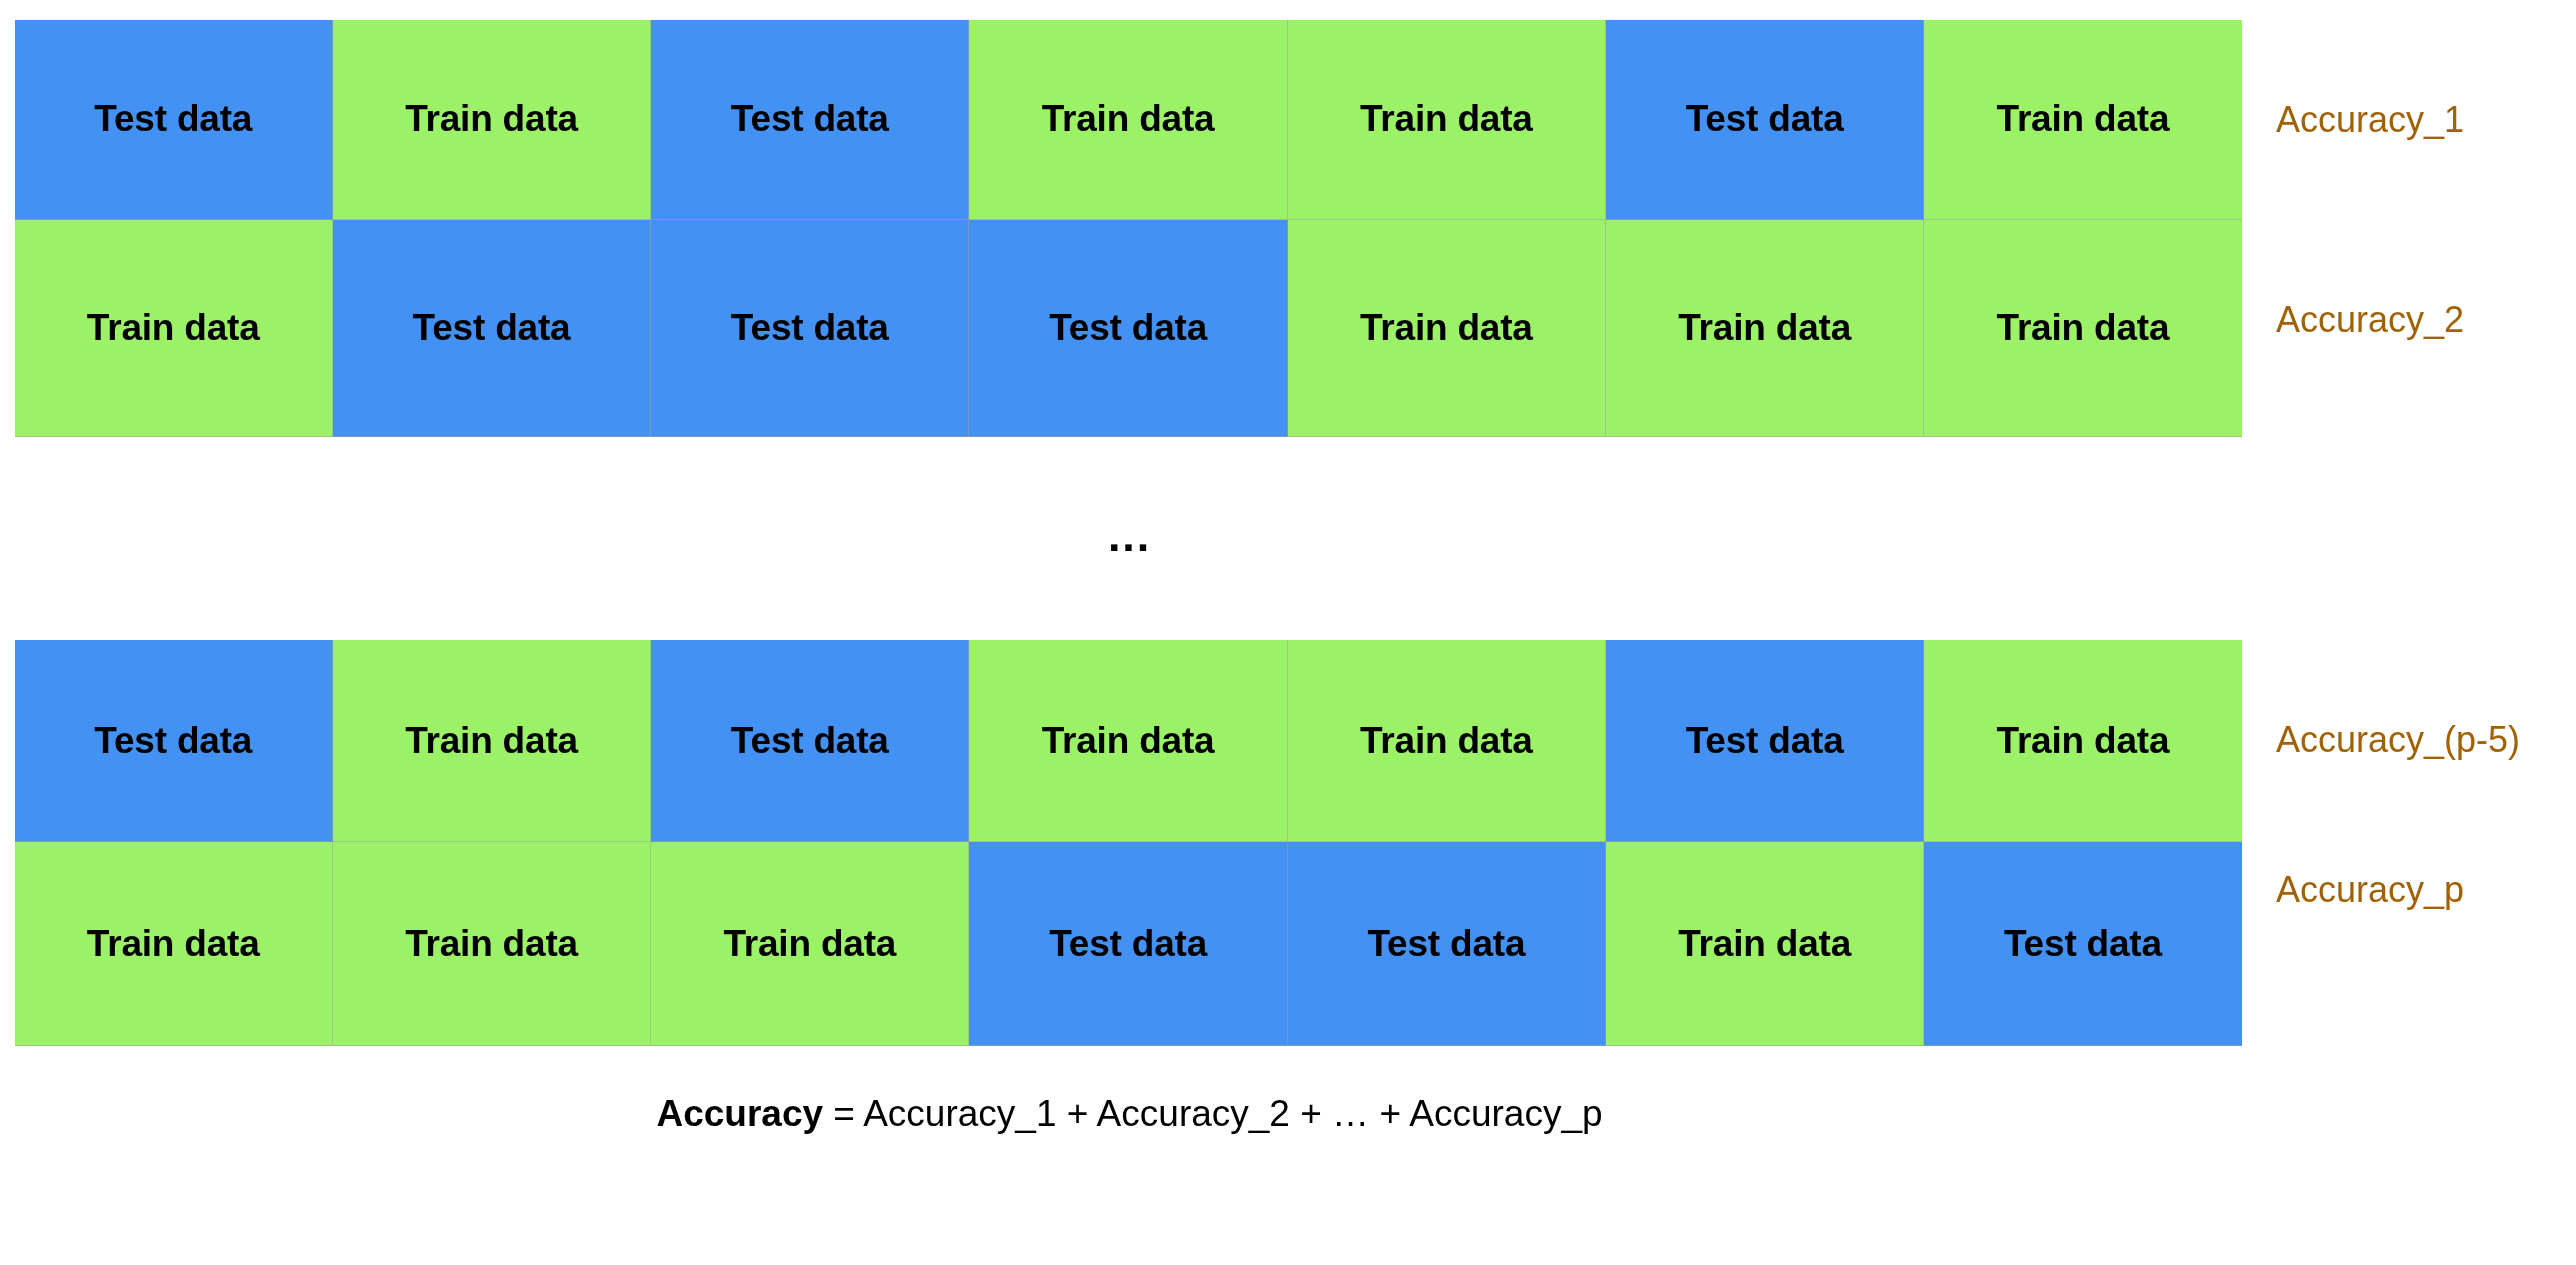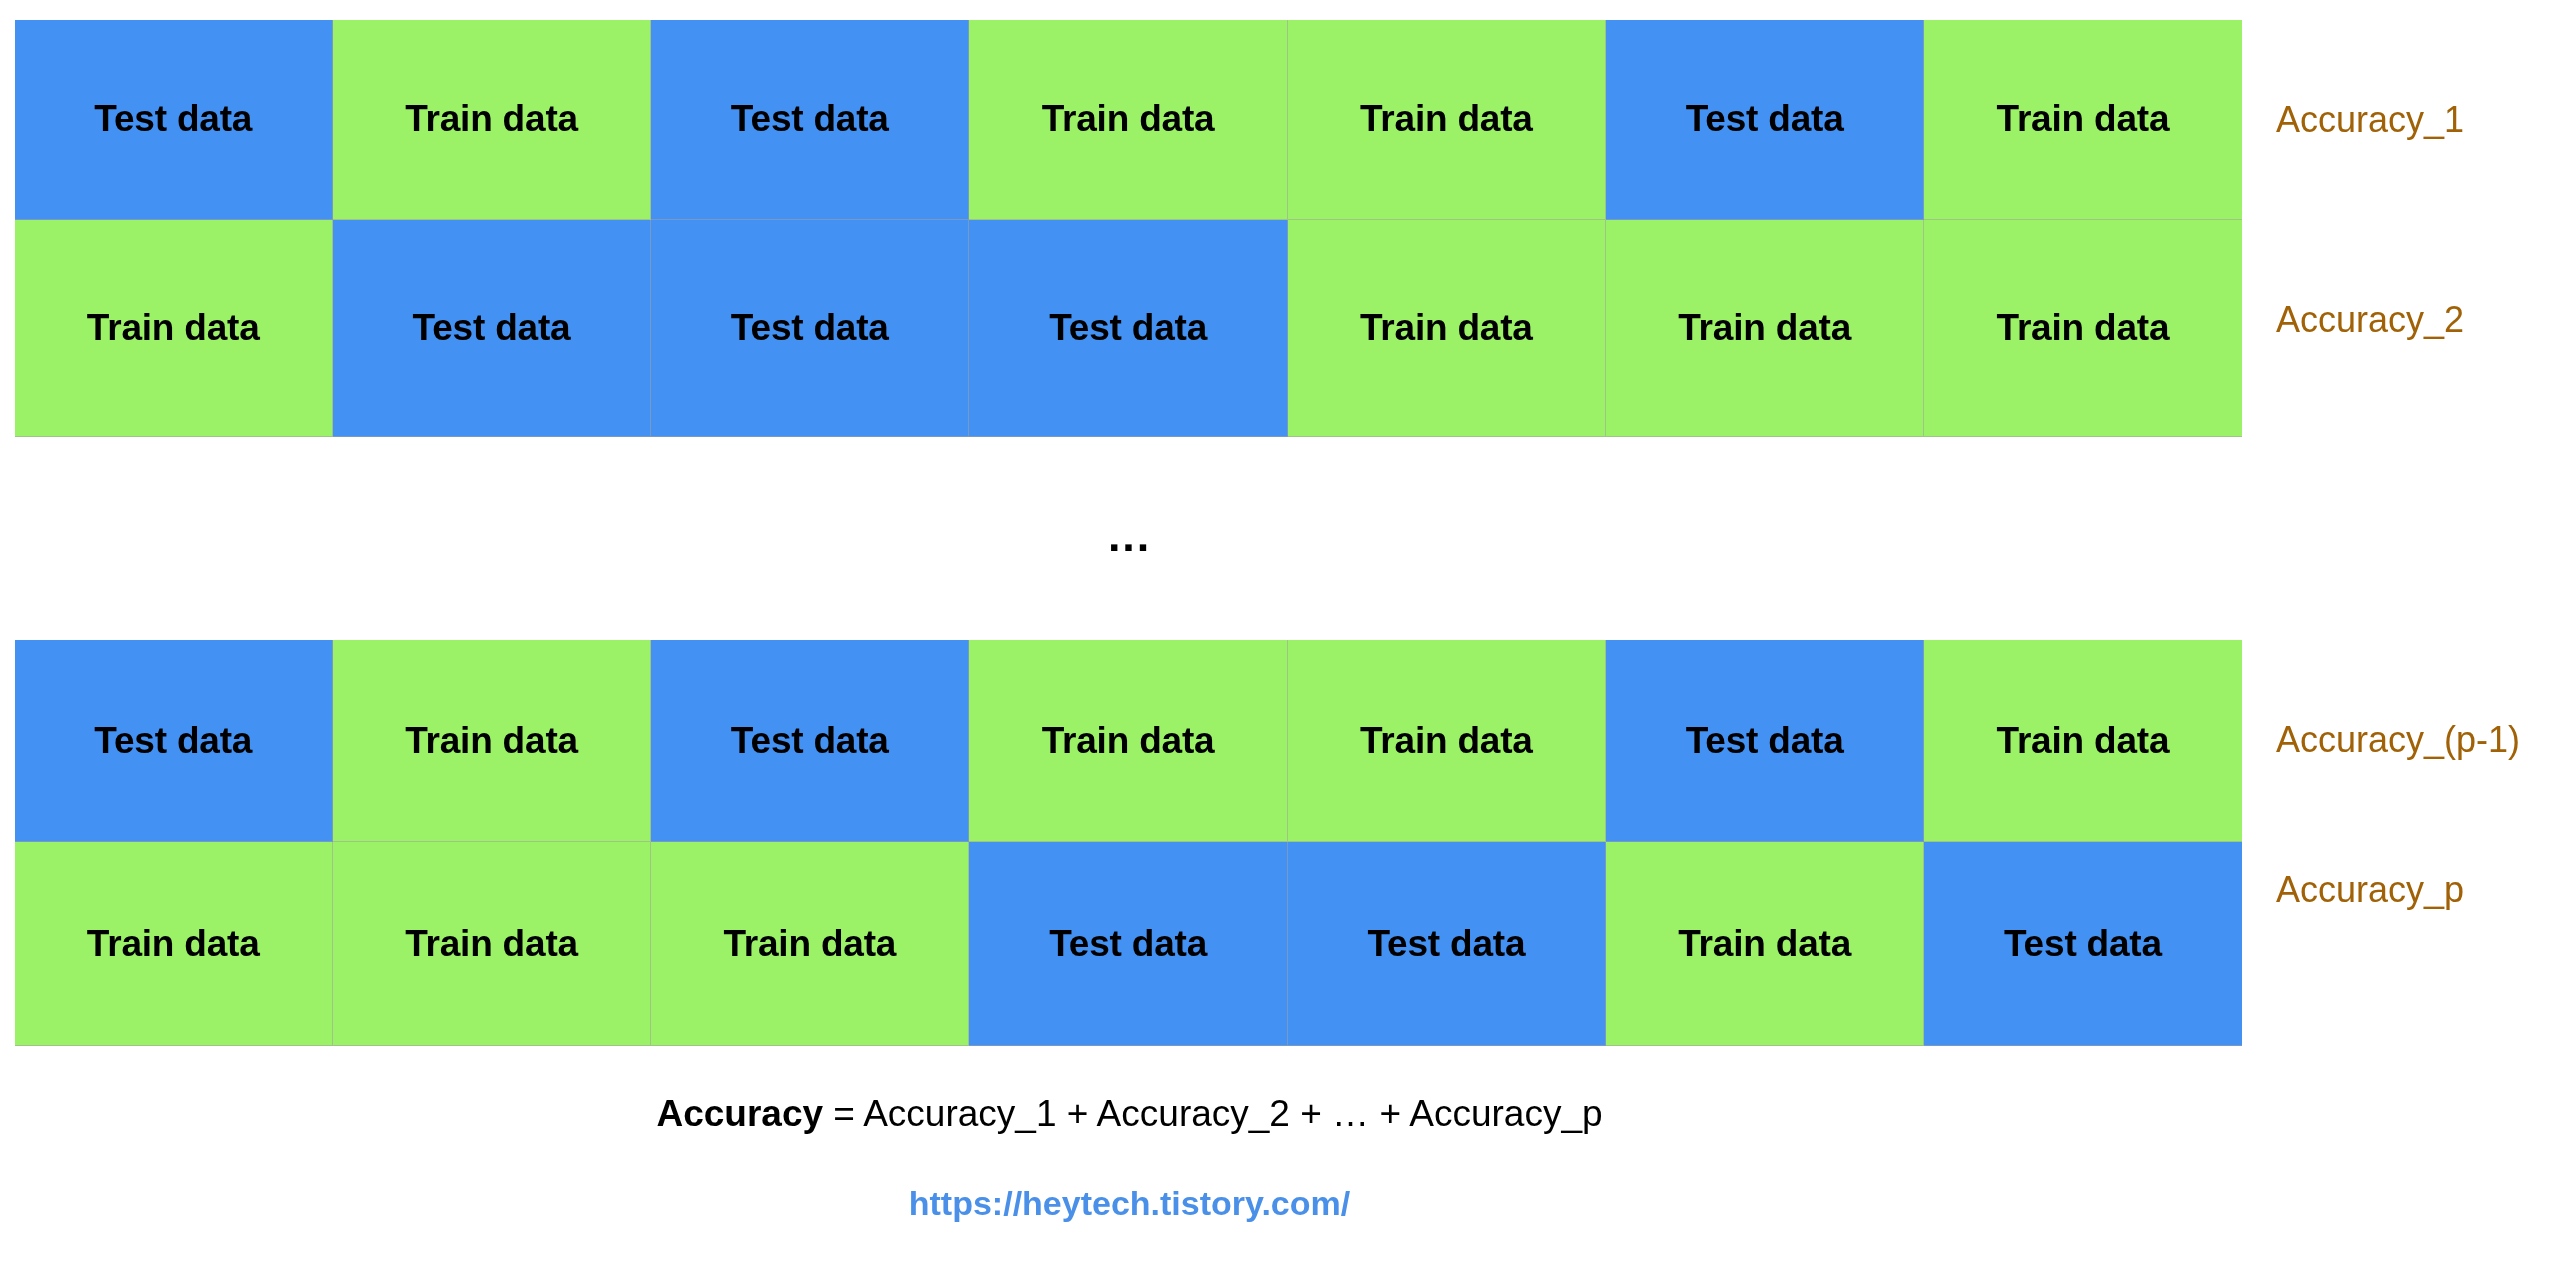--- a/index.html
+++ b/index.html
@@ -157,23 +157,22 @@
       <div class="cell train">Train data</div>
       <div class="cell train">Train data</div>
       <div class="cell train">Train data</div>
       <div class="cell test">Test data</div>
       <div class="cell test">Test data</div>
       <div class="cell train">Train data</div>
       <div class="cell test">Test data</div>
     </div>
   </div>
 
-  <div class="row-label" style="top:722px;">Accuracy_(p-1)</div>
+  <div class="row-label" style="top:722px;">Accuracy_(p-5)</div>
   <div class="row-label" style="top:872px;">Accuracy_p</div>
 
   <div id="formula">
     <span class="bold">Accuracy</span><span class="rest"> = Accuracy_1 + Accuracy_2 + … + Accuracy_p</span>
   </div>
 
-  <a id="source-link" href="#">https://heytech.tistory.com/</a>
 
 </div>
 
 
 </body></html>

